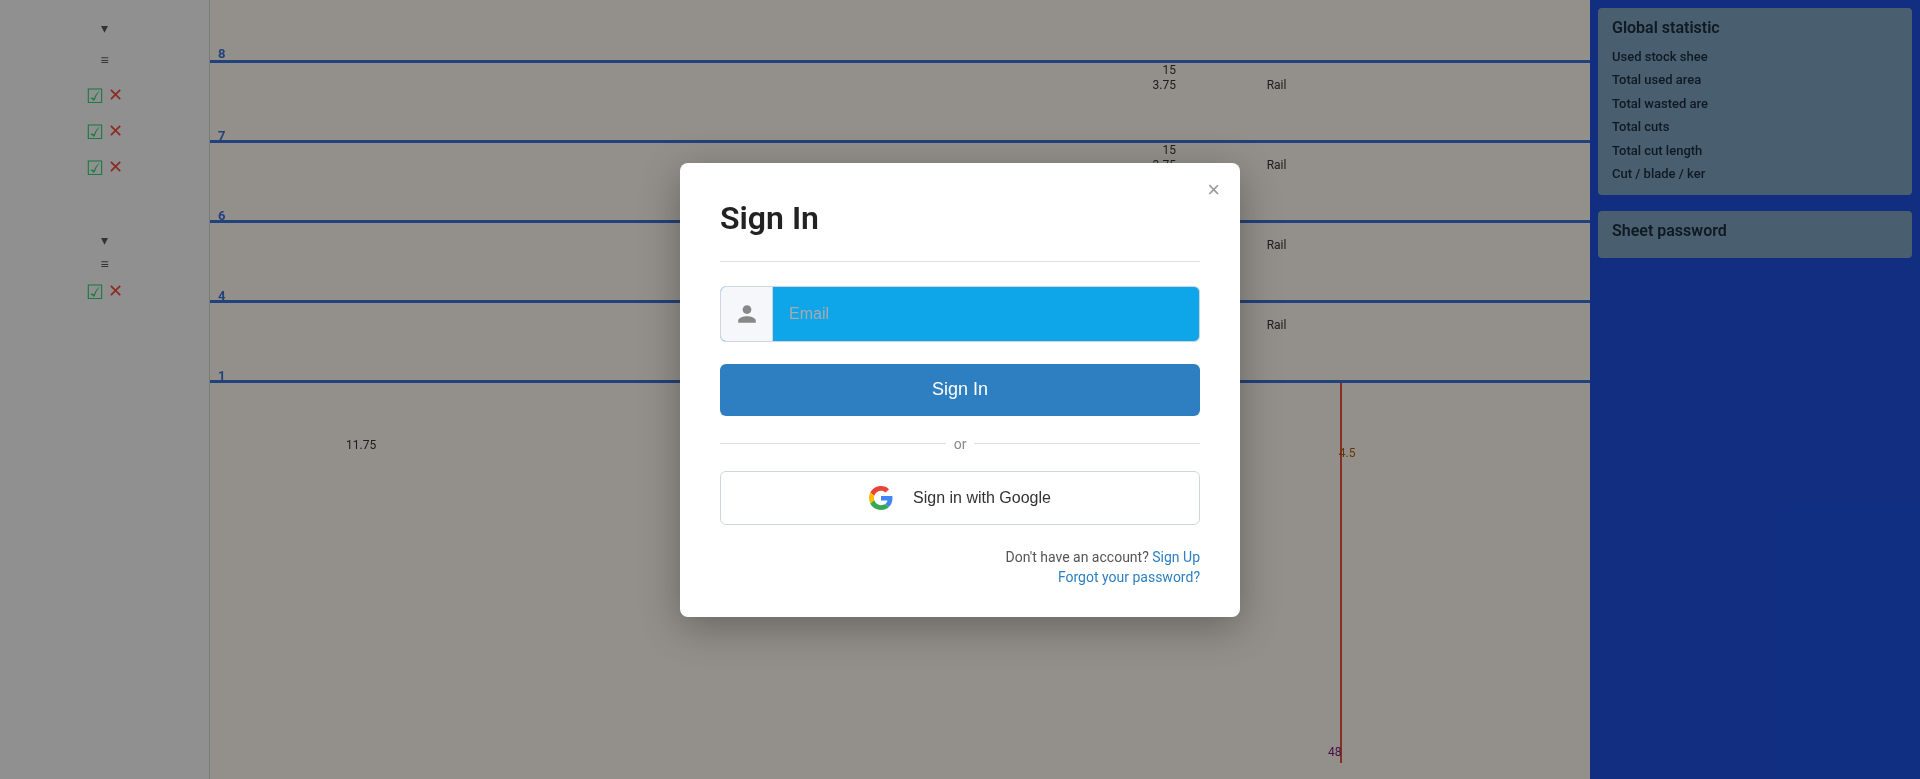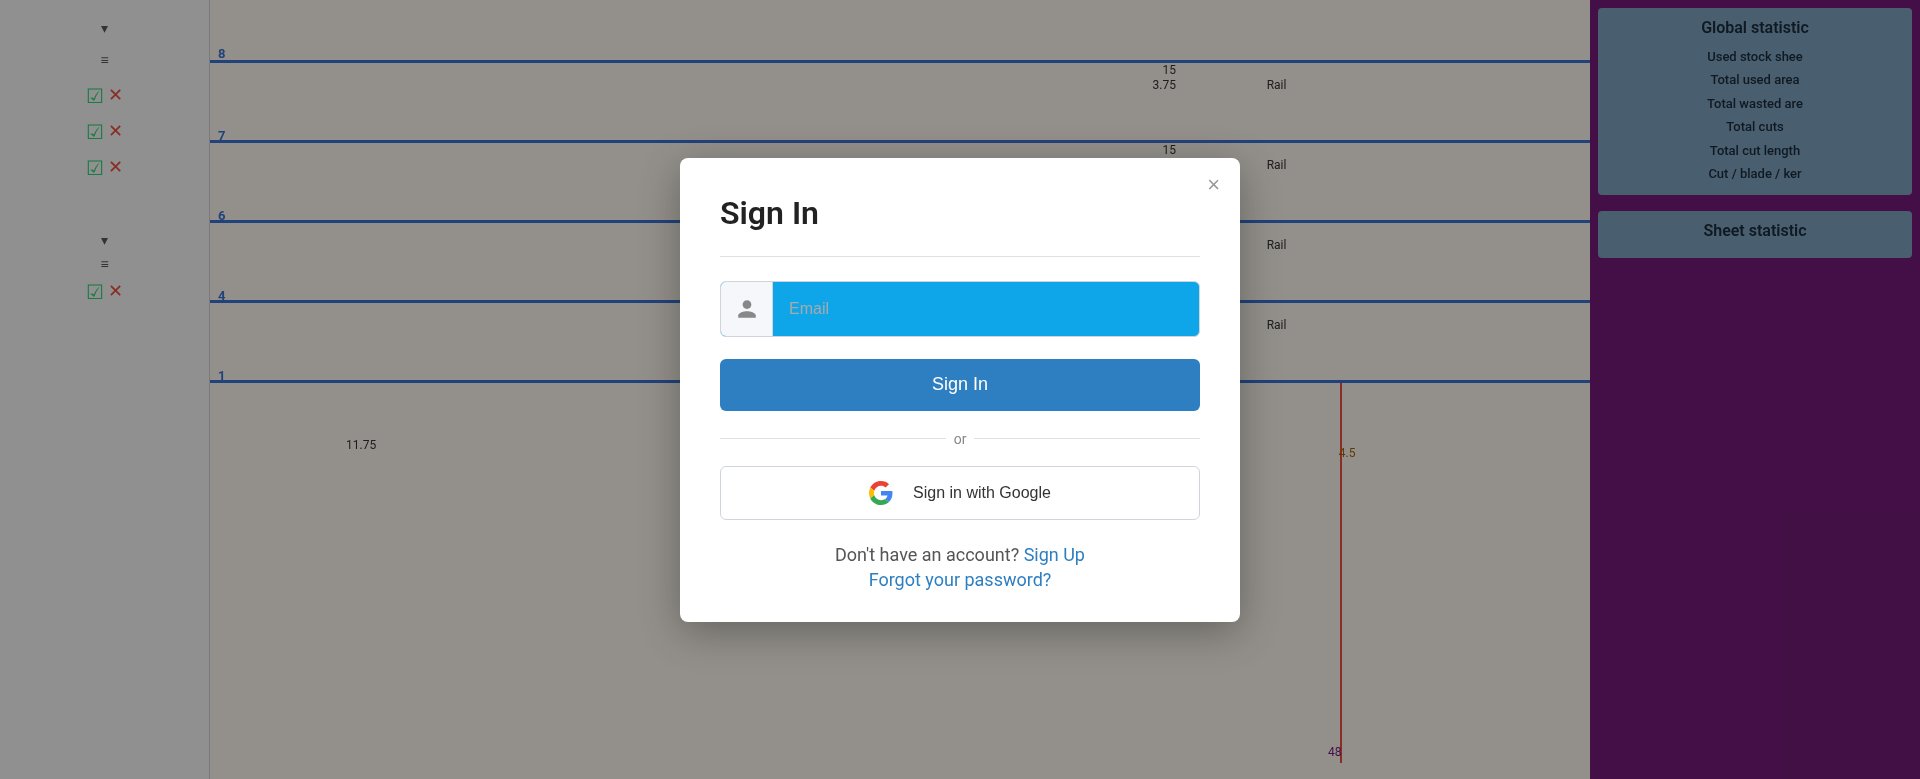--- a/index.html
+++ b/index.html
@@ -75,23 +75,22 @@
 
     .bg-center {
       flex: 1;
       background: #f5f0e8;
       position: relative;
       overflow: hidden;
     }
 
     .bg-right {
       width: 330px;
-      background: #701a75;
+      background: #1d4ed8;
       padding: 8px;
-      text-align: center;
     }
 
     .stats-panel {
       background: #7a9db8;
       border-radius: 4px;
       padding: 10px 14px;
       margin-bottom: 16px;
       color: #1a2a3a;
     }
 
@@ -246,22 +245,22 @@
     }
 
     
     .google-g {
       width: 24px;
       height: 24px;
       flex-shrink: 0;
     }
 
     .modal-footer {
-      text-align: center;
-      font-size: 18px;
+      text-align: right;
+      font-size: 14px;
       color: #555;
     }
 
     .modal-footer a {
       color: #2e7fc1;
       text-decoration: none;
     }
 
     .modal-footer .line2 {
       display: block;
@@ -345,21 +344,21 @@
         Used stock shee<br>
         Total used area<br>
         Total wasted are<br>
         Total cuts<br>
         Total cut length<br>
         Cut / blade / ker
       </p>
     </div>
 
     <div class="stats-panel">
-      <h3>Sheet statistic</h3>
+      <h3>Sheet password</h3>
     </div>
   </div>
 </div>
 
 <div class="overlay">
   <div class="modal">
     
     <button class="modal-close">×</button>
 
     

